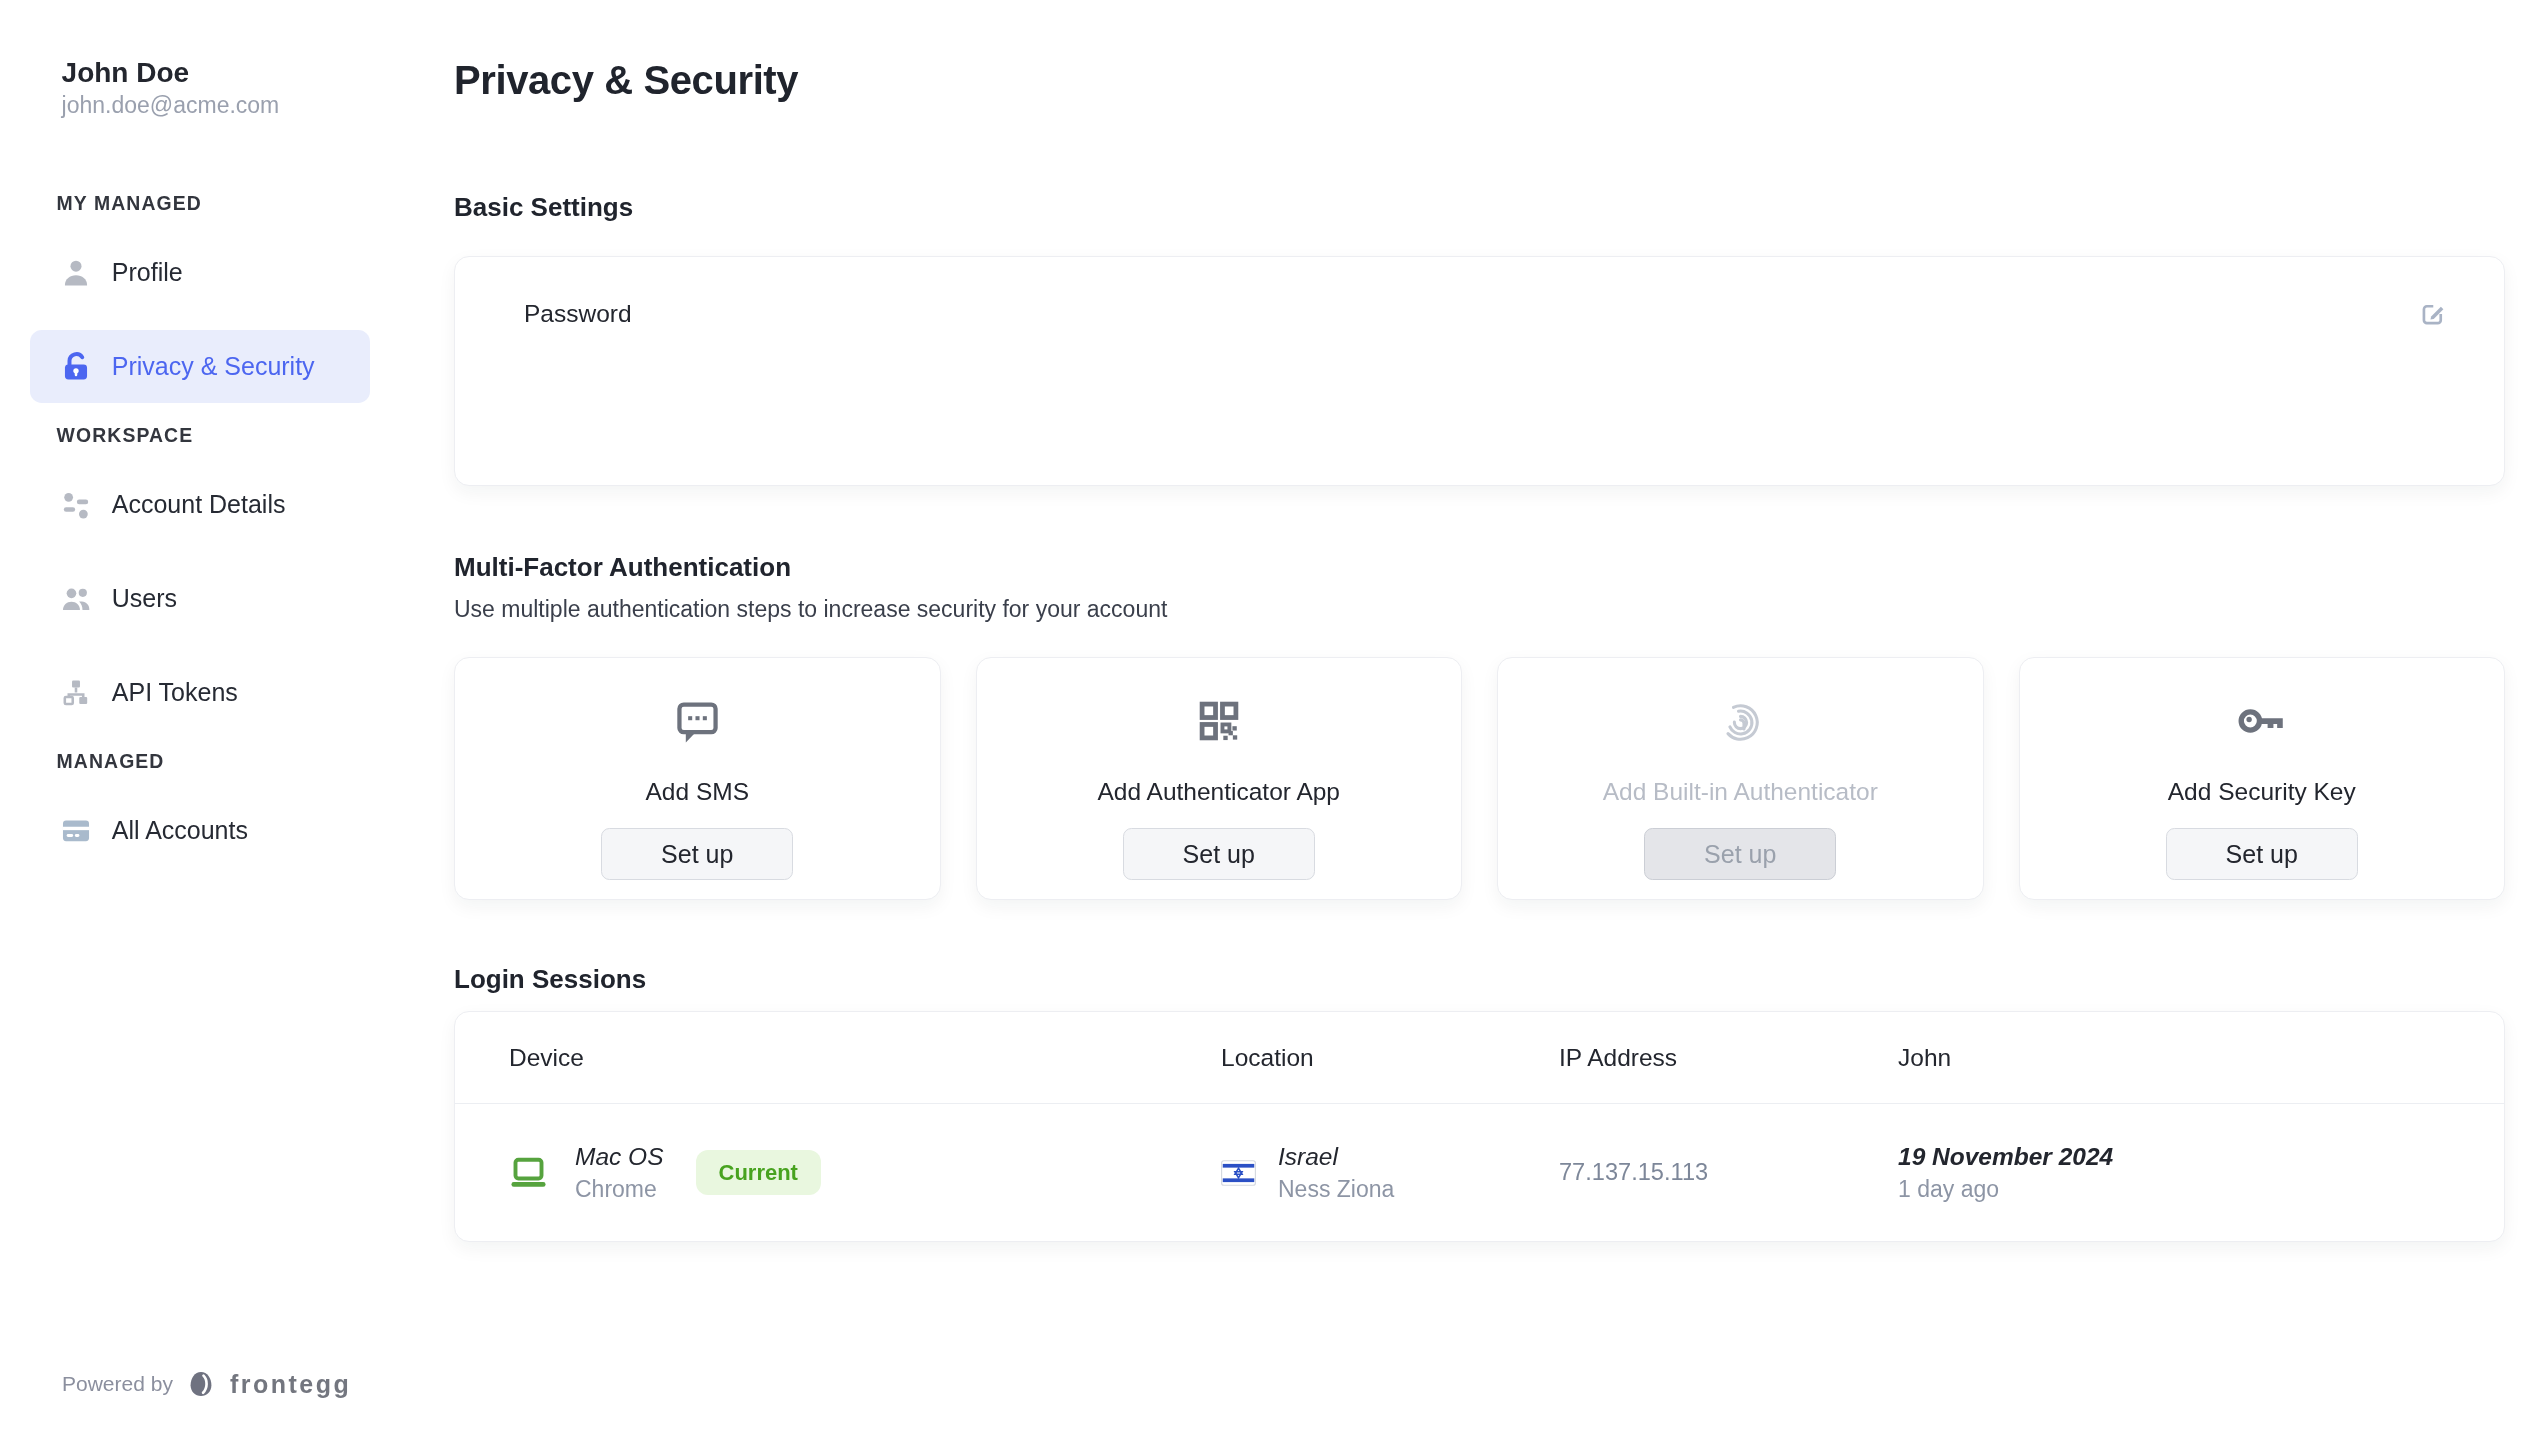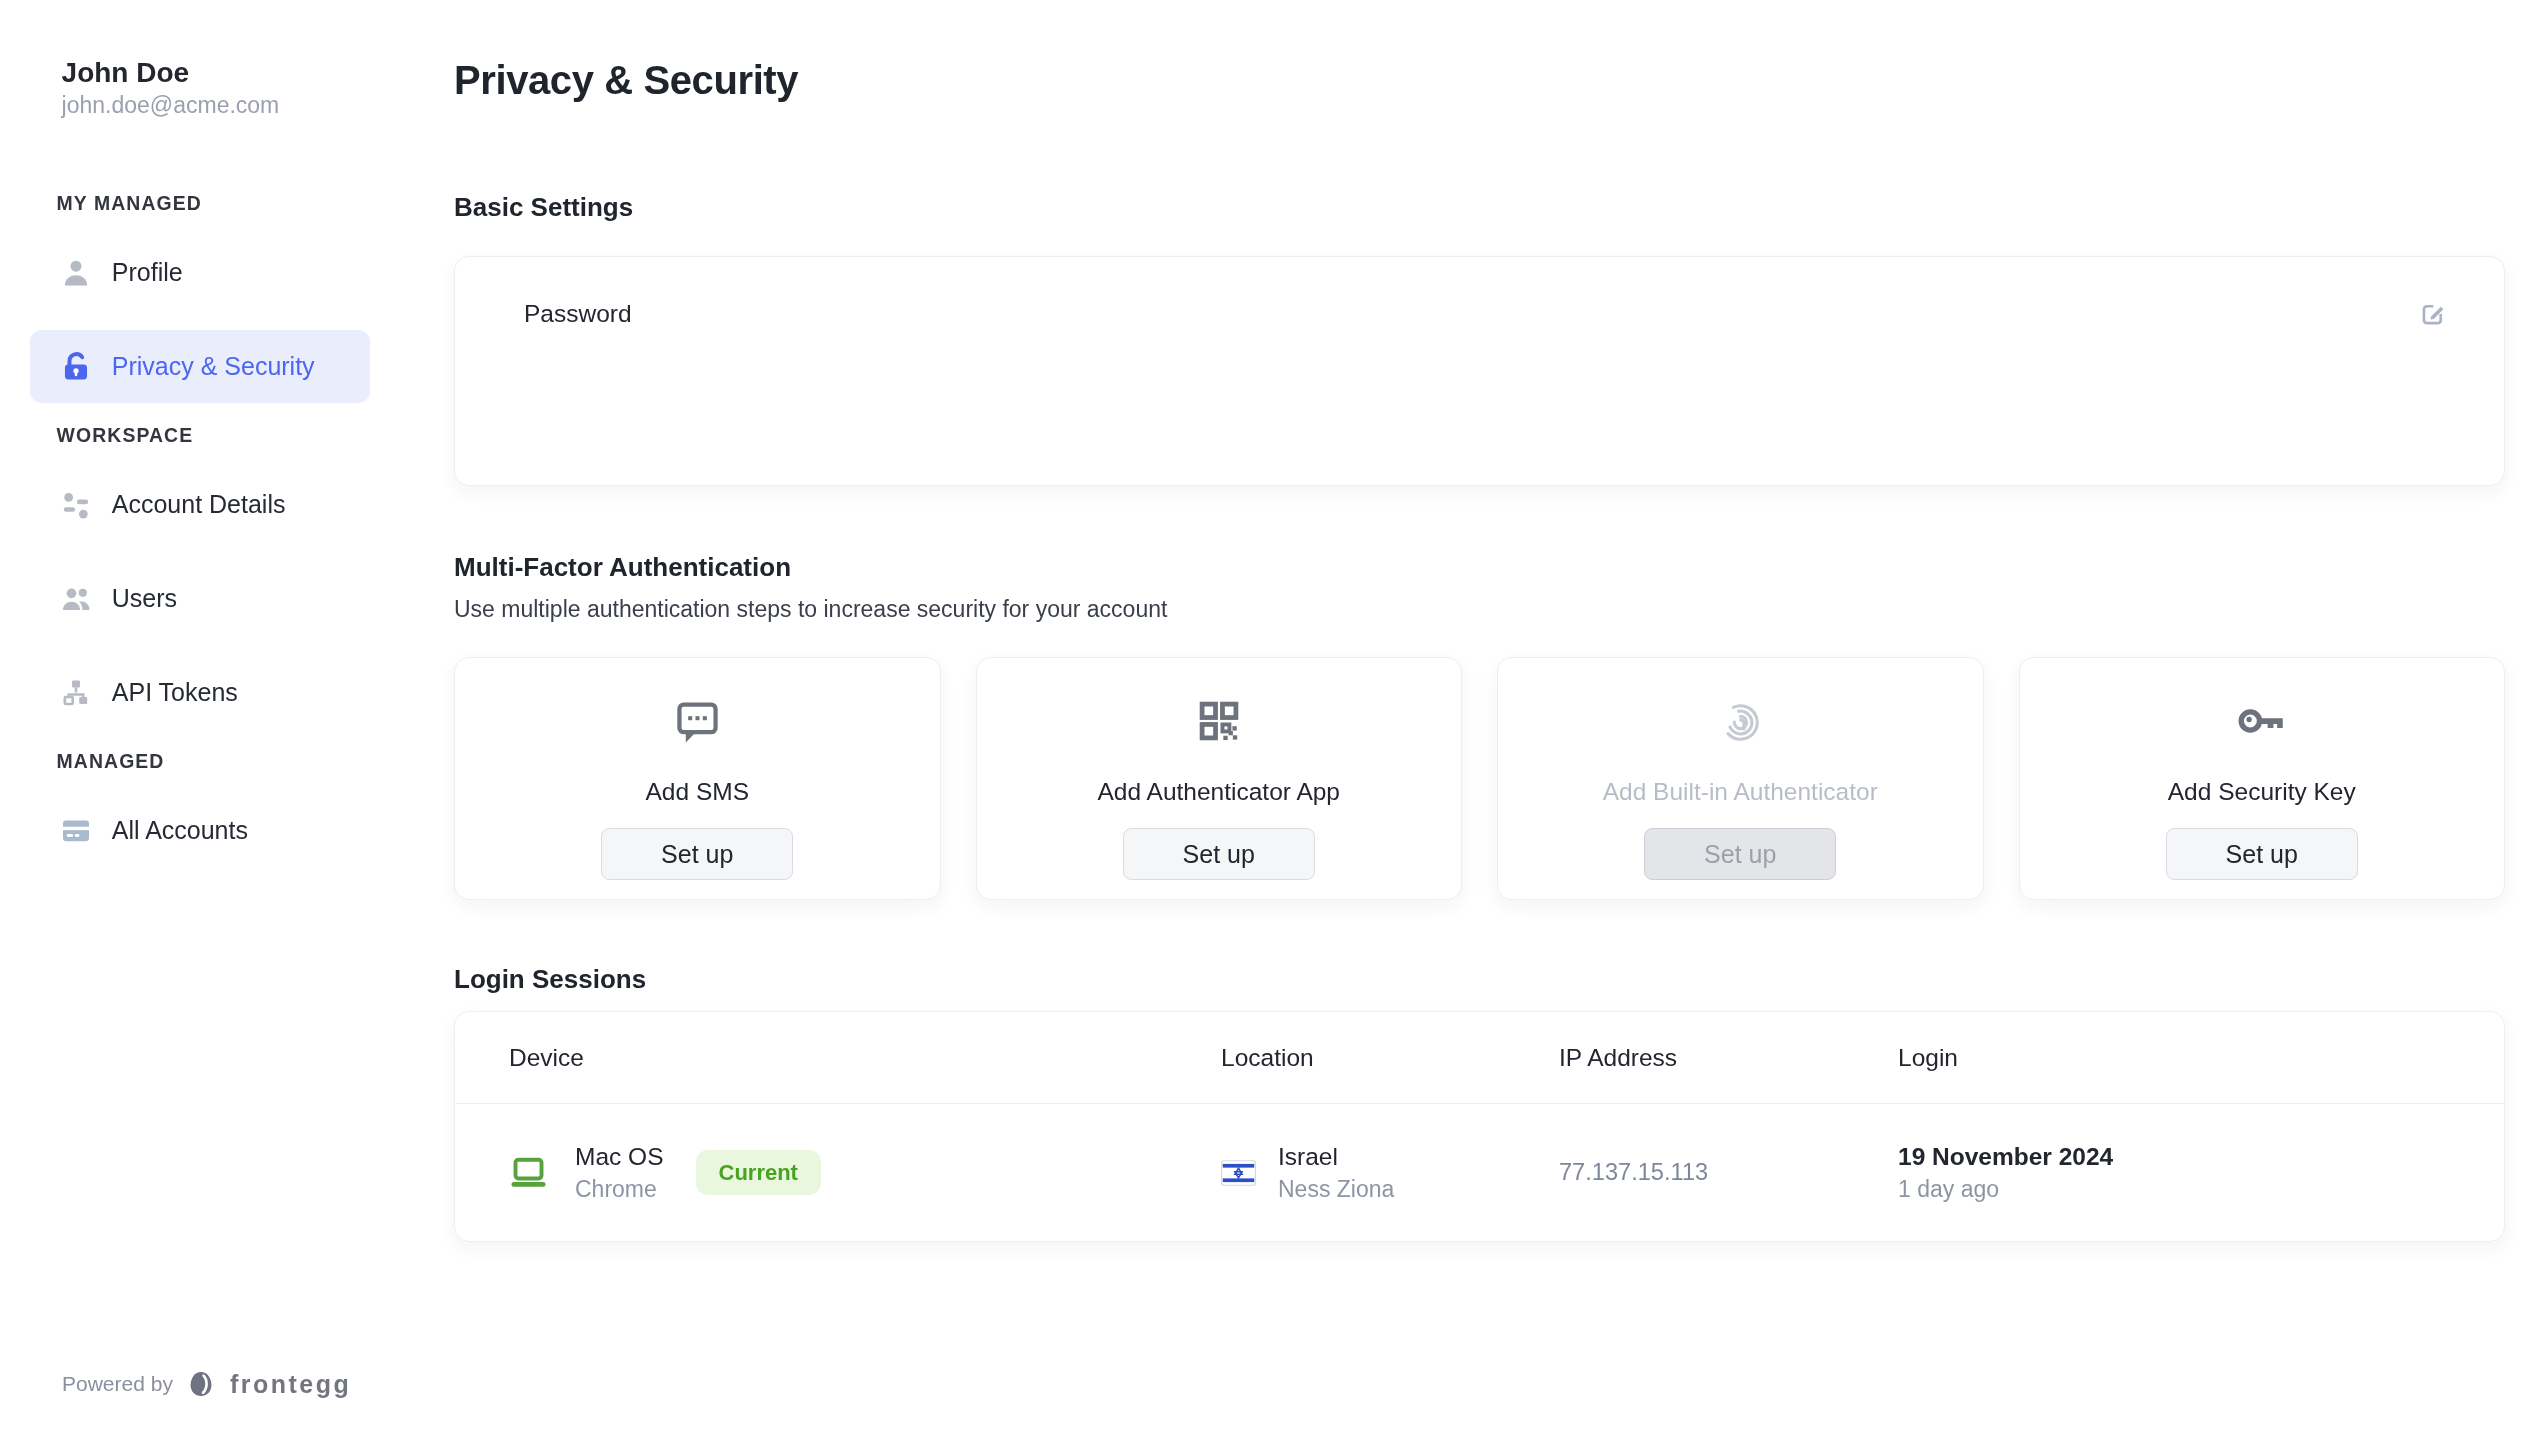--- a/index.html
+++ b/index.html
@@ -103,21 +103,21 @@
 
   
   .table-card { margin-top: 17px; }
   .thead { height: 91px; display: flex; align-items: center; padding: 0 34px 0 54px; }
   .th { font-size: 24.5px; font-weight: 500; color: #23262e; }
   .trow { height: 138px; display: flex; align-items: center; padding: 0 34px 0 54px; border-top: 1.7px solid #eceef2; }
   .col-device   { flex: 0 0 712px; display: flex; align-items: center; }
   .col-location { flex: 0 0 338px; display: flex; align-items: center; }
   .col-ip       { flex: 0 0 339px; }
   .col-time     { flex: 1 1 auto; }
-  .cell-stack .primary { font-size: 24.5px; font-weight: 500; color: #23262e; line-height: 29px; }
+  .cell-stack .primary { font-size: 24.5px; font-weight: 500; color: #23262e; line-height: 29px; font-style: italic; }
   .cell-stack .primary.bold { font-weight: 700; }
   .cell-stack .secondary { font-size: 23px; color: #8d95a5; line-height: 27px; margin-top: 4.2px; }
   .device-ic { margin-right: 27px; display: flex; }
   .flag-ic { margin-right: 22px; display: flex; }
   .badge {
     margin-left: 32px;
     background: #e9f7df; color: #48a31f;
     font-size: 22px; font-weight: 600;
     padding: 9.3px 23px; border-radius: 12px;
   }
@@ -300,21 +300,21 @@
       <button class="btn mfa-btn">Set up</button>
     </div>
   </div>
 
   <h2 class="sec-heading sessions">Login Sessions</h2>
   <div class="card table-card">
     <div class="thead">
       <span class="th col-device">Device</span>
       <span class="th col-location">Location</span>
       <span class="th col-ip">IP Address</span>
-      <span class="th col-time">Login</span>
+      <span class="th col-time">John</span>
     </div>
     <div class="trow">
       <div class="col-device">
         <span class="device-ic">
           <svg width="39" height="34" viewBox="0 0 24 20">
               <rect x="4" y="1.8" width="16" height="11.6" rx="1.8" fill="none" stroke="#56a33e" stroke-width="2.4"></rect>
               <rect x="1.5" y="15.6" width="21" height="2.8" rx="1.4" fill="#56a33e"></rect>
             </svg>
         </span>
         <span class="cell-stack">

